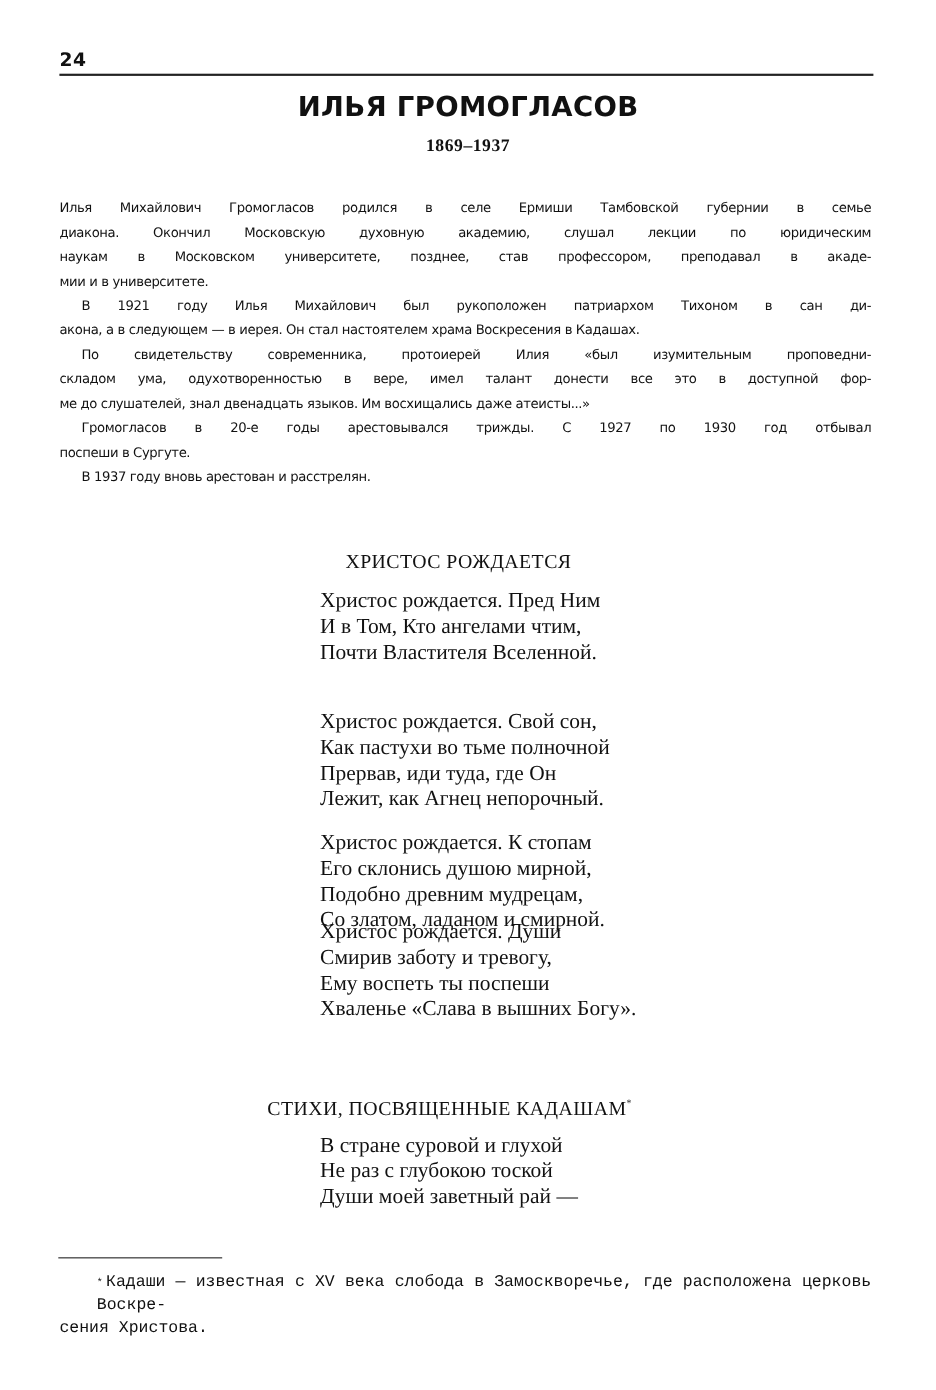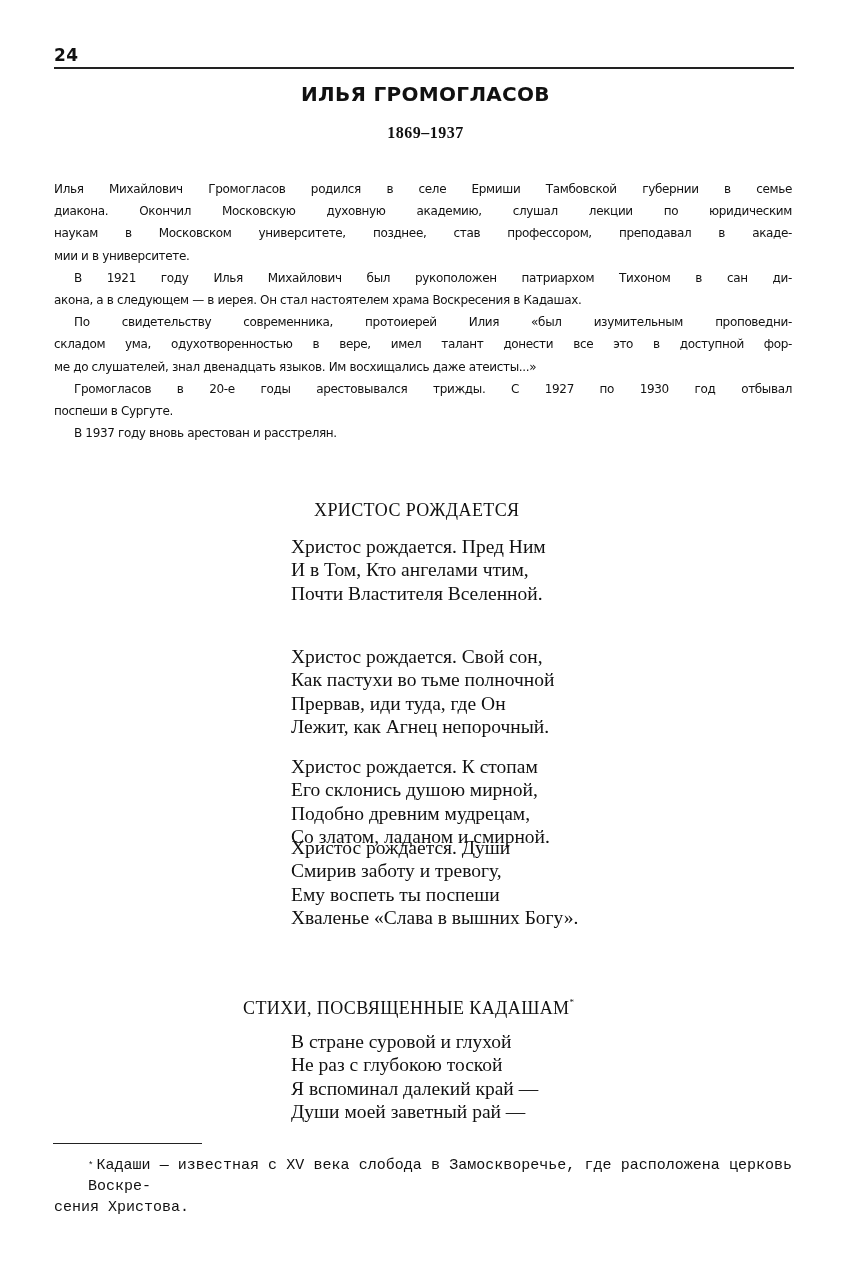--- a/index.html
+++ b/index.html
@@ -32,21 +32,21 @@
       border-top: 2px solid #222;
     }
     .author-name {
       position: absolute;
       left: 0;
       width: 851px;
       top: 82px;
       text-align: center;
       font-family: "DejaVu Sans", sans-serif;
       font-weight: bold;
-      font-size: 20px;
+      font-size: 25px;
       letter-spacing: 0.3px;
     }
     .author-years {
       position: absolute;
       left: 0;
       width: 851px;
       top: 124px;
       text-align: center;
       font-family: Liberation Serif, serif;
       font-weight: bold;
@@ -193,21 +193,20 @@
   <span class="stanza-line">Хваленье «Слава в вышних Богу».</span>
 </div>
 
 <div class="poem-title" style="left:243px; top:998px;">
   <span>СТИХИ, ПОСВЯЩЕННЫЕ КАДАШАМ</span><sup>*</sup>
 </div>
 
 <div class="stanza" style="top:1030px;">
   <span class="stanza-line">В стране суровой и глухой</span>
   <span class="stanza-line">Не раз с глубокою тоской</span>
-  <span class="stanza-line">Я вспоминал далекий край —</span>
   <span class="stanza-line">Души моей заветный рай —</span>
 </div>
 
 <div class="footnote-rule"></div>
 <div class="footnote">
   <span class="footnote-line first" style="white-space: normal; overflow: hidden;"><span class="footnote-mark">*</span><span>Кадаши — известная с XV века слобода в Замоскворечье, где расположена церковь Воскре-</span></span>
   <span class="footnote-line last">сения Христова.</span>
 </div>
 
 </body></html>

